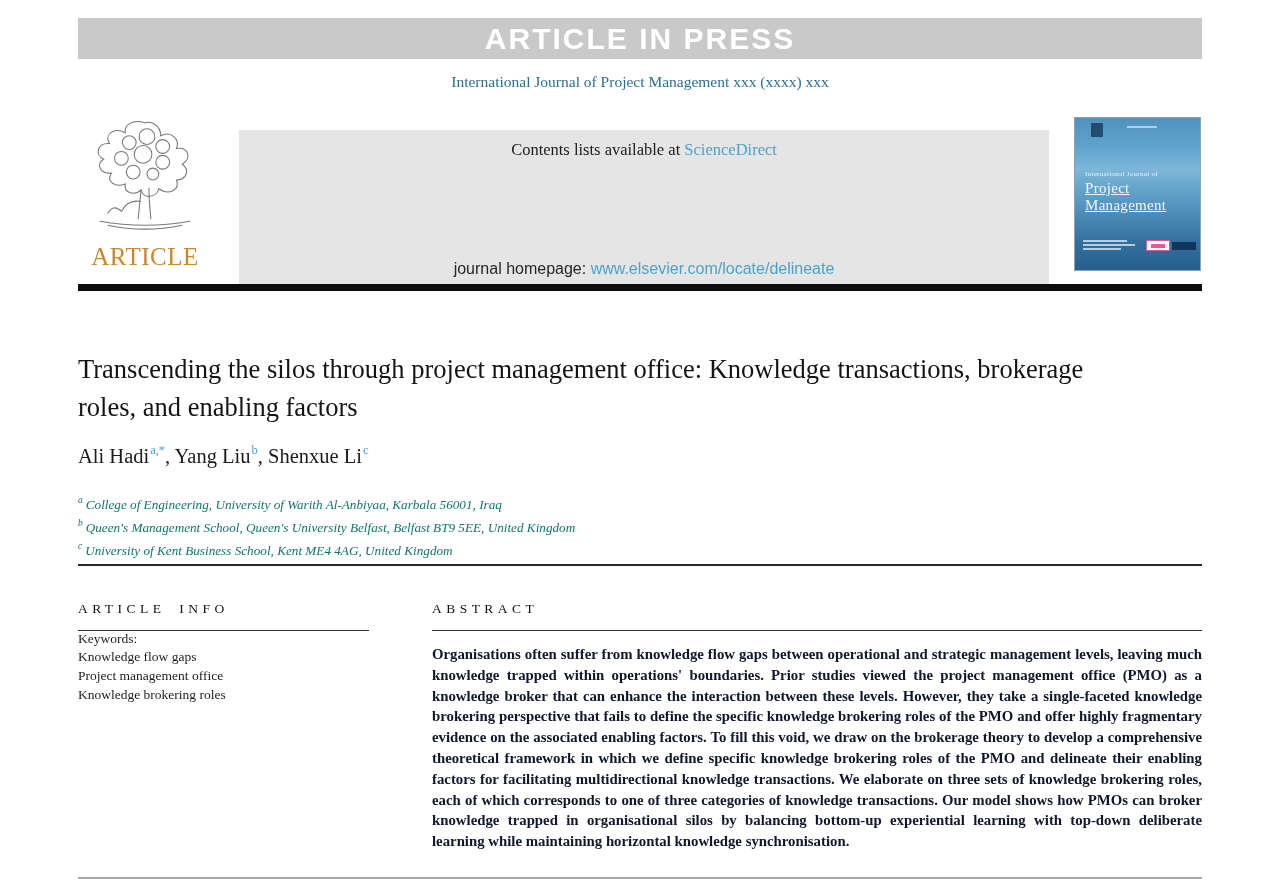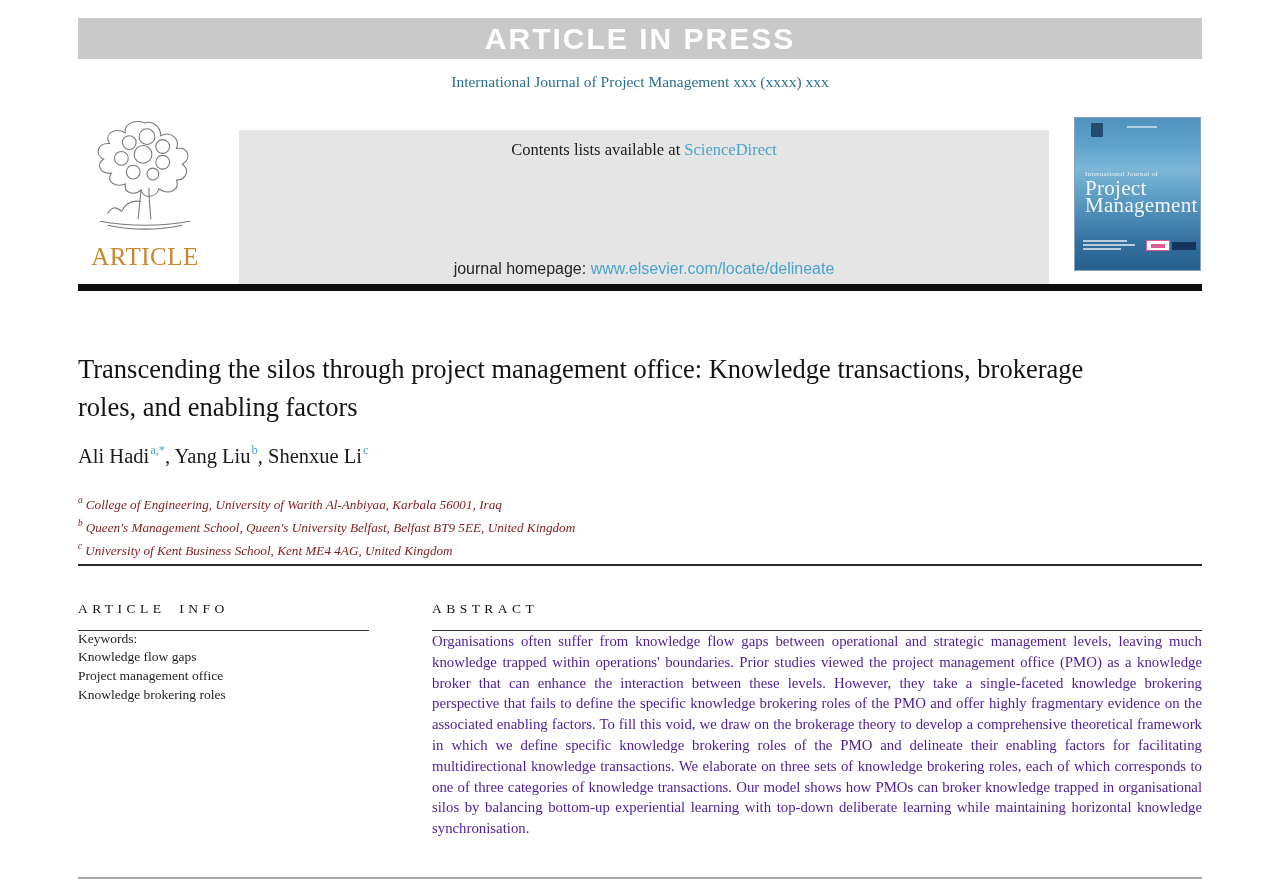--- a/index.html
+++ b/index.html
@@ -35,54 +35,54 @@
   .cover { left: 1074px; top: 117px; width: 127px; height: 154px;
     background: linear-gradient(180deg, #4f92bd 0%, #5fa3cb 18%, #7db6d7 34%,
       #63a2c8 48%, #4a88b4 66%, #336f9e 82%, #26608d 100%);
     border: 1px solid #88a4b8; overflow: hidden; }
   .cover-emblem { position: absolute; left: 16px; top: 5px; width: 12px; height: 14px;
     background: #1c3e5e; opacity: 0.85; border-radius: 1px; }
   .cover-topline { position: absolute; left: 52px; top: 8px; width: 30px; height: 2px;
     background: rgba(255,255,255,0.55); }
   .cover-series { position: absolute; left: 10px; top: 52px; font-size: 7px;
     color: #eaf3f9; letter-spacing: 0.3px; }
-  .cover-title { position: absolute; left: 10px; top: 62px; font-size: 21px;
-    color: #f2f7fb; line-height: 17px; letter-spacing: 0.3px; }
+  .cover-title { position: absolute; left: 10px; top: 62px; font-size: 15px;
+    color: #f2f7fb; line-height: 17px; letter-spacing: 0.3px; text-decoration: underline; }
   .cover-footrow { position: absolute; left: 8px; bottom: 14px; width: 111px; height: 16px; }
   .cover-foot-lines { position: absolute; left: 0; top: 0; }
   .cover-foot-lines div { height: 2px; background: rgba(255,255,255,0.65); margin-bottom: 2px; }
   .cover-badge-pink { position: absolute; right: 24px; top: 0; width: 24px; height: 11px;
     background: #ffffff; border: 1px solid #e05a97; display: flex; align-items: center; justify-content: center; }
   .cover-badge-pink i { display: block; width: 14px; height: 4px; background: #e05a97; }
   .cover-badge-dark { position: absolute; right: -2px; top: 2px; width: 24px; height: 8px;
     background: #12355e; }
 
   
   .black-rule { left: 78px; top: 284px; width: 1124px; height: 7px; background: #0d0d0d; }
 
   
   .article-title { left: 78px; top: 351px; width: 1010px; font-size: 26.5px;
     line-height: 37.5px; color: #141414; }
   .authors { left: 78px; top: 444px; font-size: 20.5px; color: #1a1a1a; }
   .authors sup { font-size: 12.5px; color: #4ba3cb; position: relative; top: -1px; margin-left: 1px; }
   .affiliations { left: 78px; top: 492px; font-size: 13.2px; font-style: italic;
-    color: #7f1d1d; line-height: 18.5px; }
+    color: #0f766e; line-height: 18.5px; }
   .affiliations sup { font-size: 9.5px; margin-right: 3px; position: relative; top: -1px; }
 
   .rule-thin-full { left: 78px; top: 564px; width: 1124px; height: 2px; background: #2a2a2a; }
 
   
   .col-heading { font-size: 13.5px; color: #111111; letter-spacing: 0.33em; word-spacing: 0.45em; }
   .col-rule { border: none; border-bottom: 1.4px solid #333333; margin-top: 13px; }
   .left-col { left: 78px; top: 601px; width: 291px; }
   .keywords-label { font-size: 13.5px; color: #1c1c1c; }
   .keyword { font-size: 13.5px; color: #1c1c1c; line-height: 19px; }
   .right-col { left: 432px; top: 601px; width: 770px; }
-  .abstract-text { font-size: 14.8px; line-height: 20.8px;
-    color: #4c1d95; text-align: justify; }
+  .abstract-text { margin-top: 13px; font-size: 14.8px; line-height: 20.8px;
+    color: #0f172a; text-align: justify; font-weight: bold; }
 
   .bottom-rule { left: 78px; top: 877px; width: 1124px; height: 2px; background: #a8a8a8; }
 </style>
 </head>
 <body>
 
 <div class="abs banner">
   <span>ARTICLE IN PRESS</span>
 </div>
 

